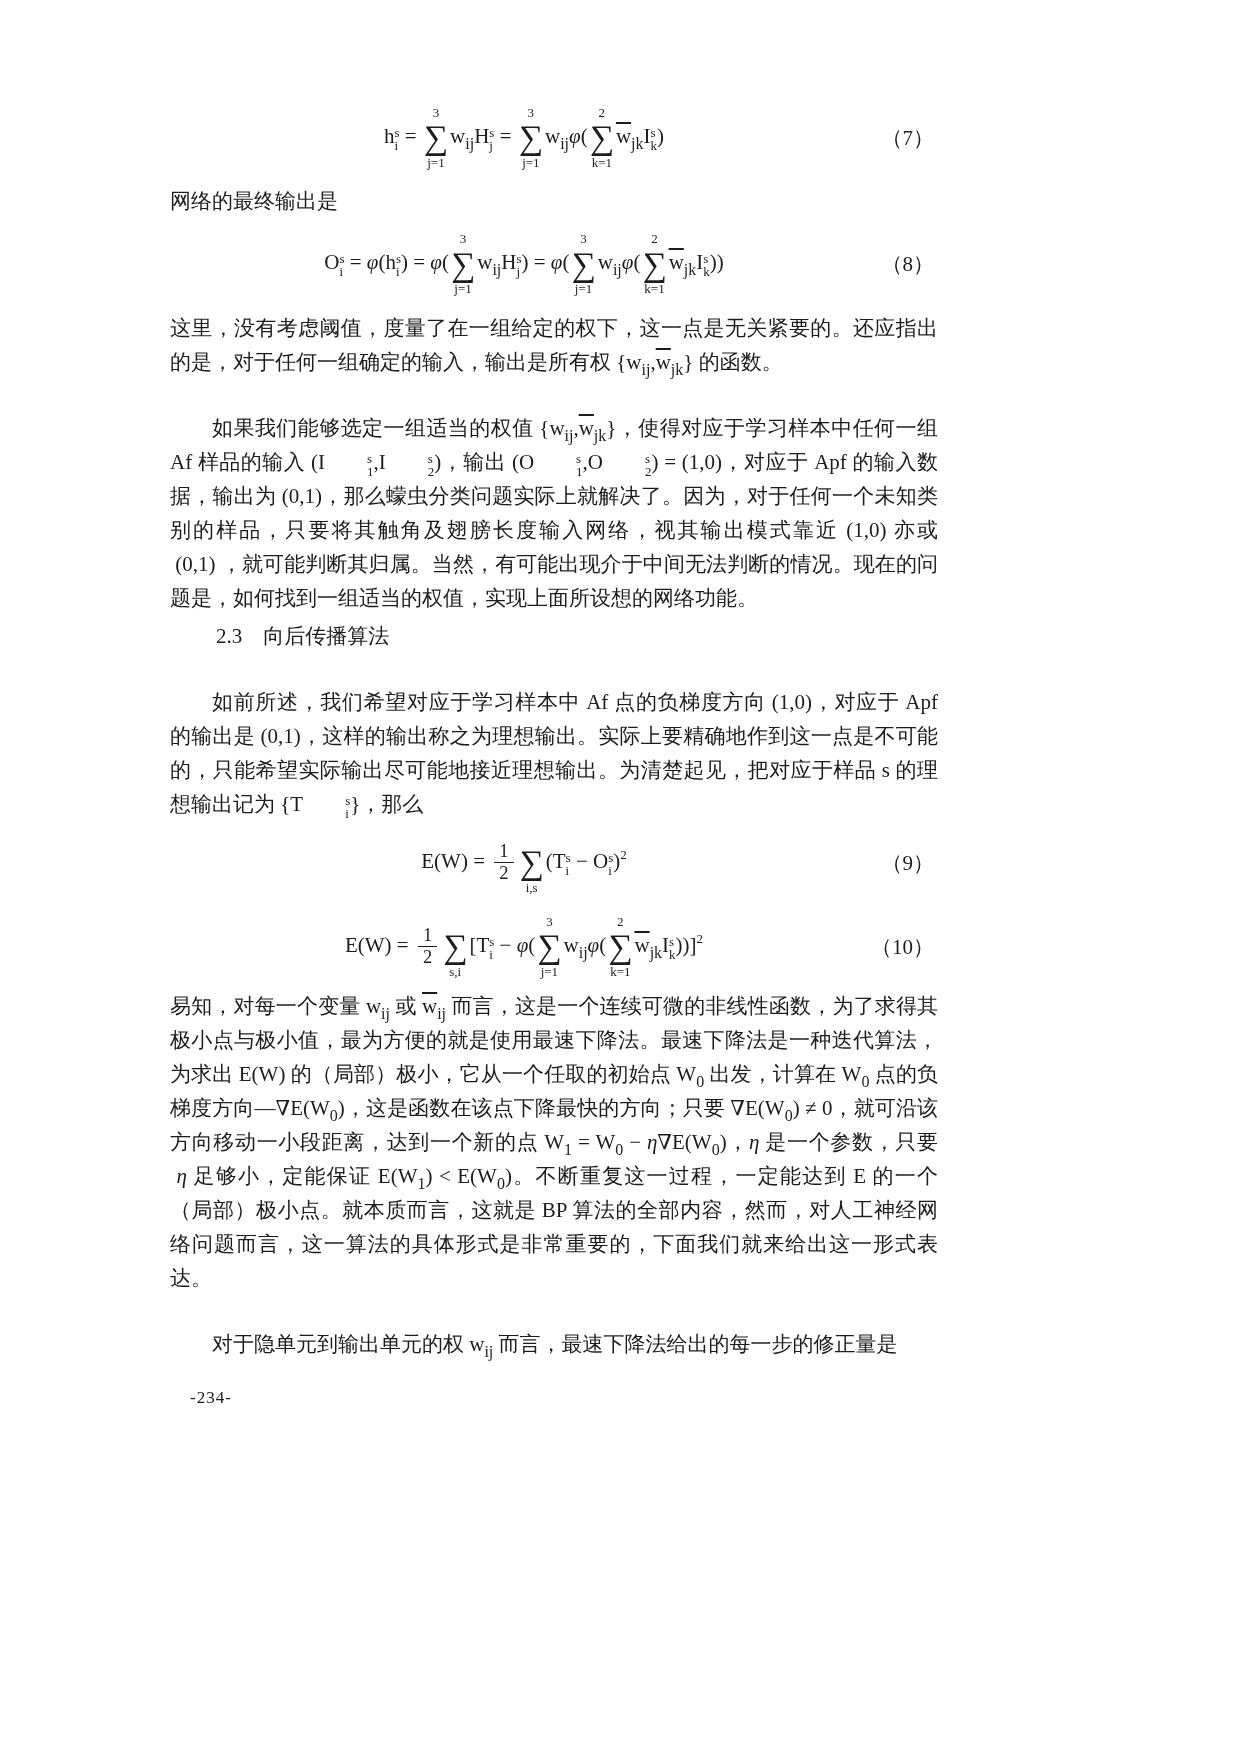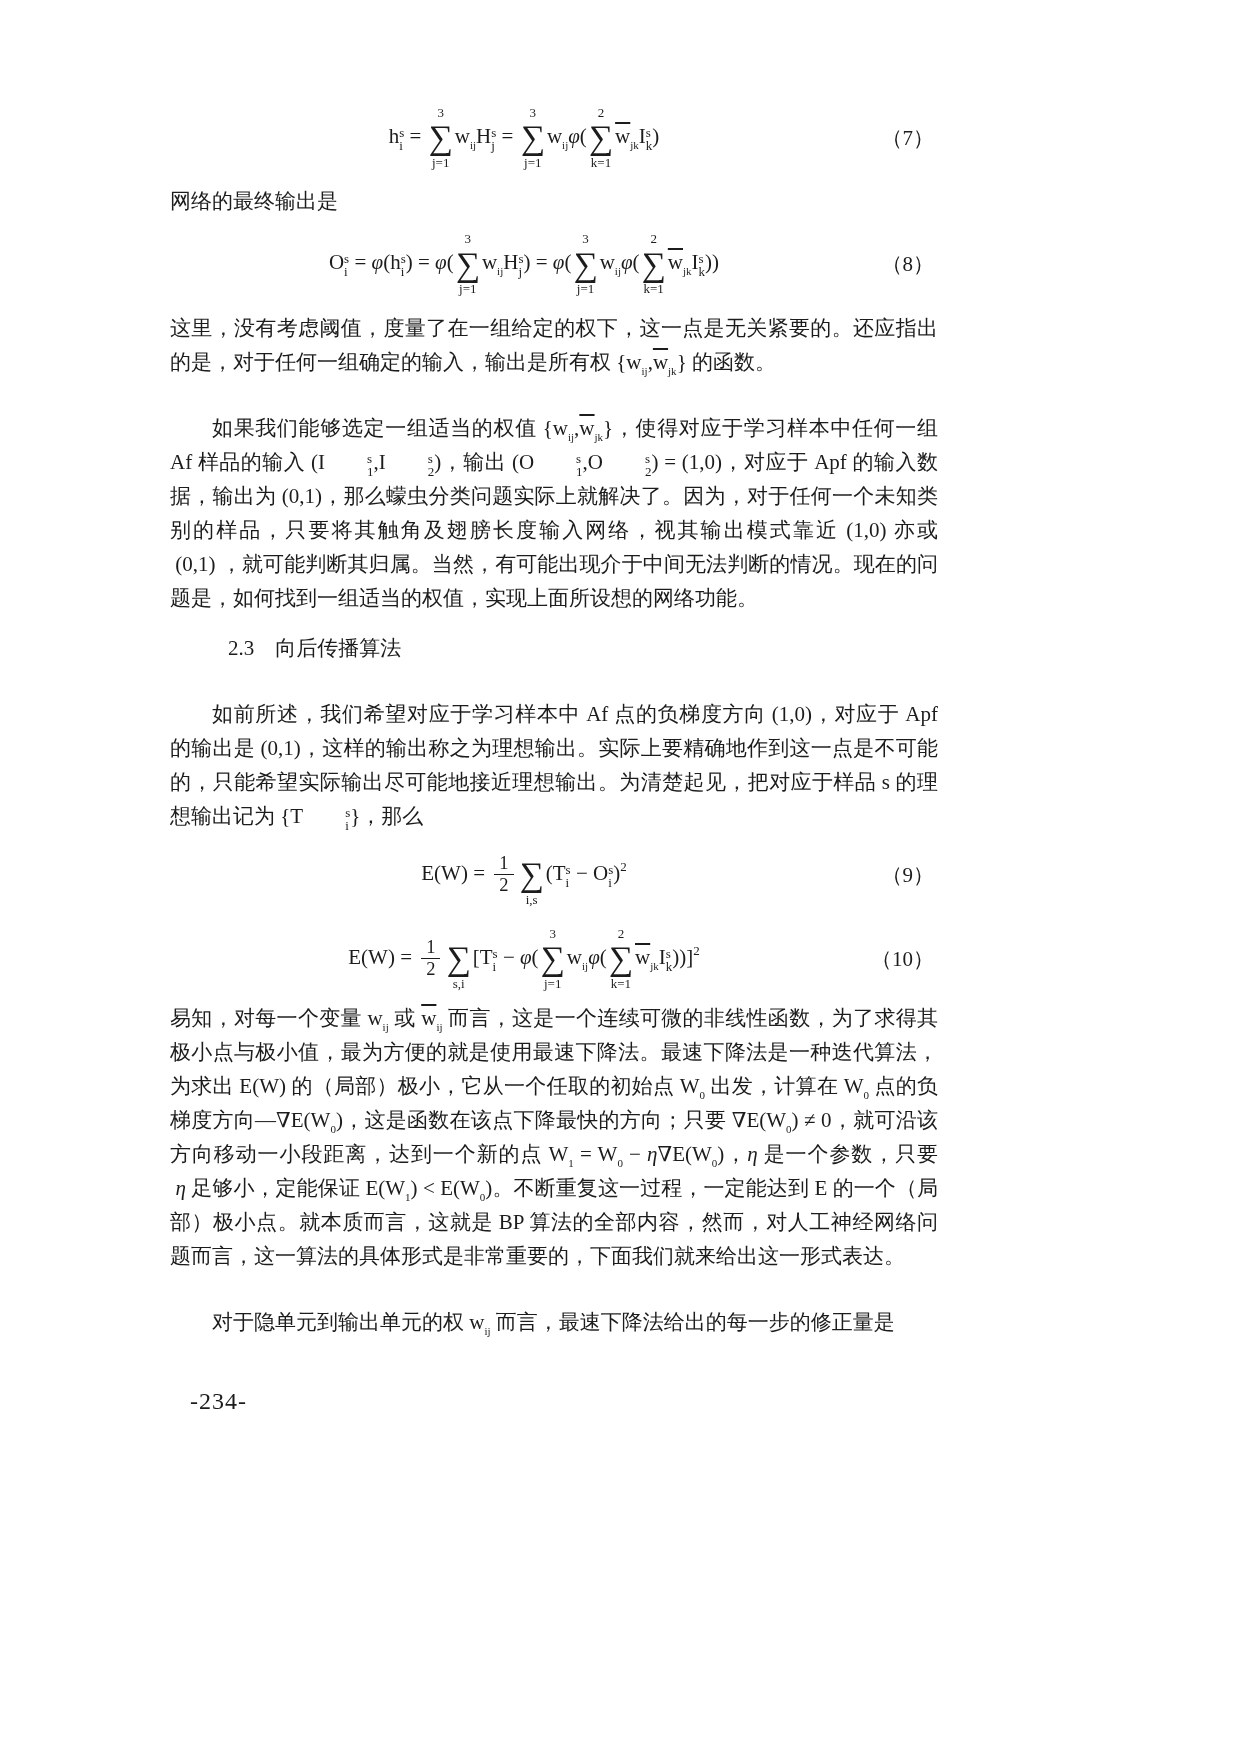--- a/index.html
+++ b/index.html
@@ -10,41 +10,41 @@
     font-family:"Liberation Serif","DejaVu Serif",serif;
     color:#1c1c1c;
     overflow:hidden;
   }
   .content{
     position:absolute;left:170px;top:92px;width:768px;
     font-size:21px;line-height:34px;text-align:justify;
   }
   .para{margin:0;}
   .indent{text-indent:2em;margin-top:32px;}
-  .heading{margin:16px;}
+  .heading{margin:4px;}
   .heading .h-num{margin-left:2em;margin-right:1em;}
   
   .eq-row{position:relative;text-align:center;padding:14px 60px 14px 0;line-height:1;}
   .eq-row.tight{padding:10px 60px 10px 0;}
   .eq-label{position:absolute;right:4px;top:50%;transform:translateY(-50%);font-size:21px;}
   
   .tk-t{}
   .tk-m{white-space:pre;}
   .tk-i{font-style:italic;white-space:pre;}
   .tk-frac{display:inline-flex;flex-direction:column;align-items:center;vertical-align:middle;margin:0 4px;font-size:0.88em;line-height:1.15;}
   .frac-num{border-bottom:1.5px solid currentColor;padding:0 5px;}
   .frac-den{padding:0 5px;}
   .tk-sum{display:inline-flex;flex-direction:column;align-items:center;vertical-align:middle;font-size:13px;line-height:1.1;margin:0 2px;}
   .sum-sigma{font-size:34px;line-height:1.05;}
   .tk-ss{white-space:nowrap;}
   .ss-base.bar{text-decoration:overline;}
   .ss-col{display:inline-flex;flex-direction:column;font-size:13px;line-height:1.0;vertical-align:middle;transform:translateY(1px);text-align:left;}
   .ss-sup{font-size:13px;vertical-align:9px;line-height:0;}
-  .ss-sub{font-size:11px;vertical-align:-6px;line-height:0;}
-  .page-number{position:absolute;left:190px;top:1388px;font-size:24px;letter-spacing:1px;}
+  .ss-sub{font-size:16px;vertical-align:-6px;line-height:0;}
+  .page-number{position:absolute;left:190px;top:1388px;font-size:17px;letter-spacing:1px;}
 </style>
 </head>
 <body>
 
 <div class="page">
   <div class="content">
 
     <div class="eq-row">
       <span class="eq-body"><span class="tk-ss"><span class="ss-base">h</span><span class="ss-col">
               <span class="ss-c-sup">s</span>

